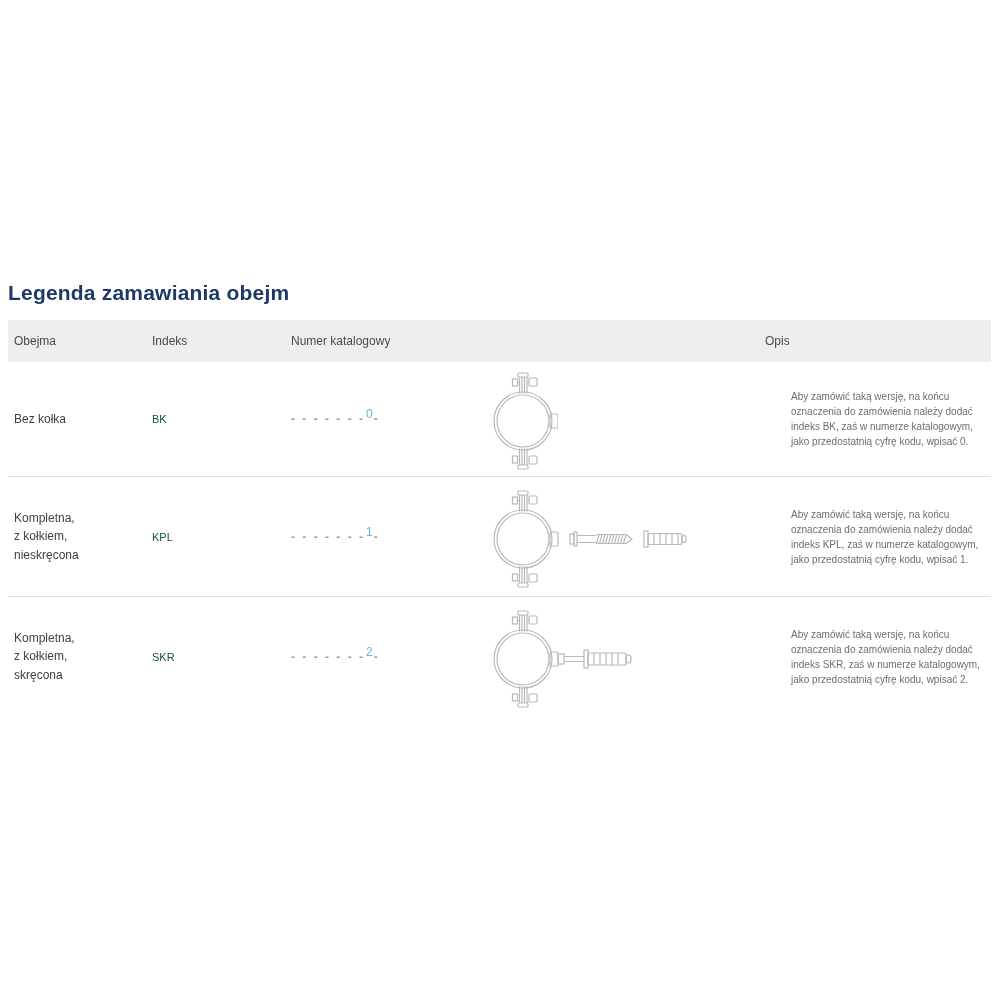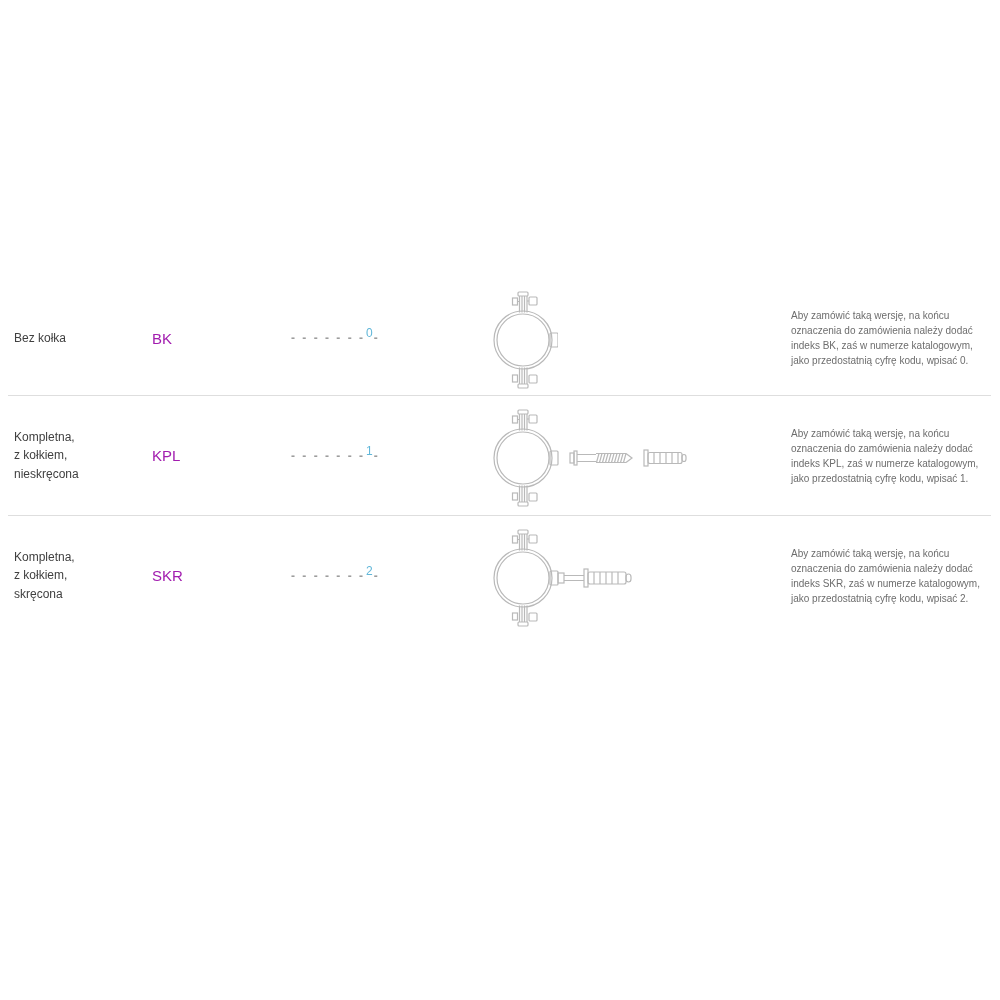--- a/index.html
+++ b/index.html
@@ -39,21 +39,21 @@
     min-height:114px;
   }
   .t-row + .t-row{border-top:1px solid #dedede;min-height:119px;}
   .cell-type{
     padding-left:6px;
     font-size:12px;
     color:#404040;
     line-height:1.55;
     white-space:pre-line;
   }
-  .cell-index{font-size:15px;color:#a21caf;}
+  .cell-index{font-size:11px;color:#14532d;}
   .cell-catalog{font-size:12px;white-space:nowrap;}
   .cat-dashes{color:#9d9d9d;letter-spacing:2px;font-weight:bold;}
   .cat-digit{
     color:#61b7d9;
     position:relative;top:-5px;
     padding:0 1px;
     letter-spacing:0;
   }
   .cell-image{padding-left:20px;}
   .cell-image svg{display:block;}
@@ -66,23 +66,31 @@
     color:#6d6d6d;
     line-height:1.5;
   }
 </style>
 </head>
 <body>
 
 <div class="page">
   <div class="content">
 
+    <h2 class="page-title">Legenda zamawiania obejm</h2>
 
     <div class="legend-table">
 
+      <div class="t-header">
+        <div class="c1">Obejma</div>
+        <div>Indeks</div>
+        <div>Numer katalogowy</div>
+        <div></div>
+        <div>Opis</div>
+      </div>
 
       <div class="t-row">
         <div class="cell-type">Bez kołka</div>
         <div class="cell-index">BK</div>
         <div class="cell-catalog"><span class="cat-dashes">- - - - - - -</span><span class="cat-digit">0</span><span class="cat-dashes">-</span></div>
         <div class="cell-image">
           <svg width="70" height="108" viewBox="0 0 70 108">
             <defs>
               <g id="clamp" fill="none" stroke="#b9b9b9" stroke-width="1.2">
                 <circle cx="35" cy="56" r="29"></circle>

